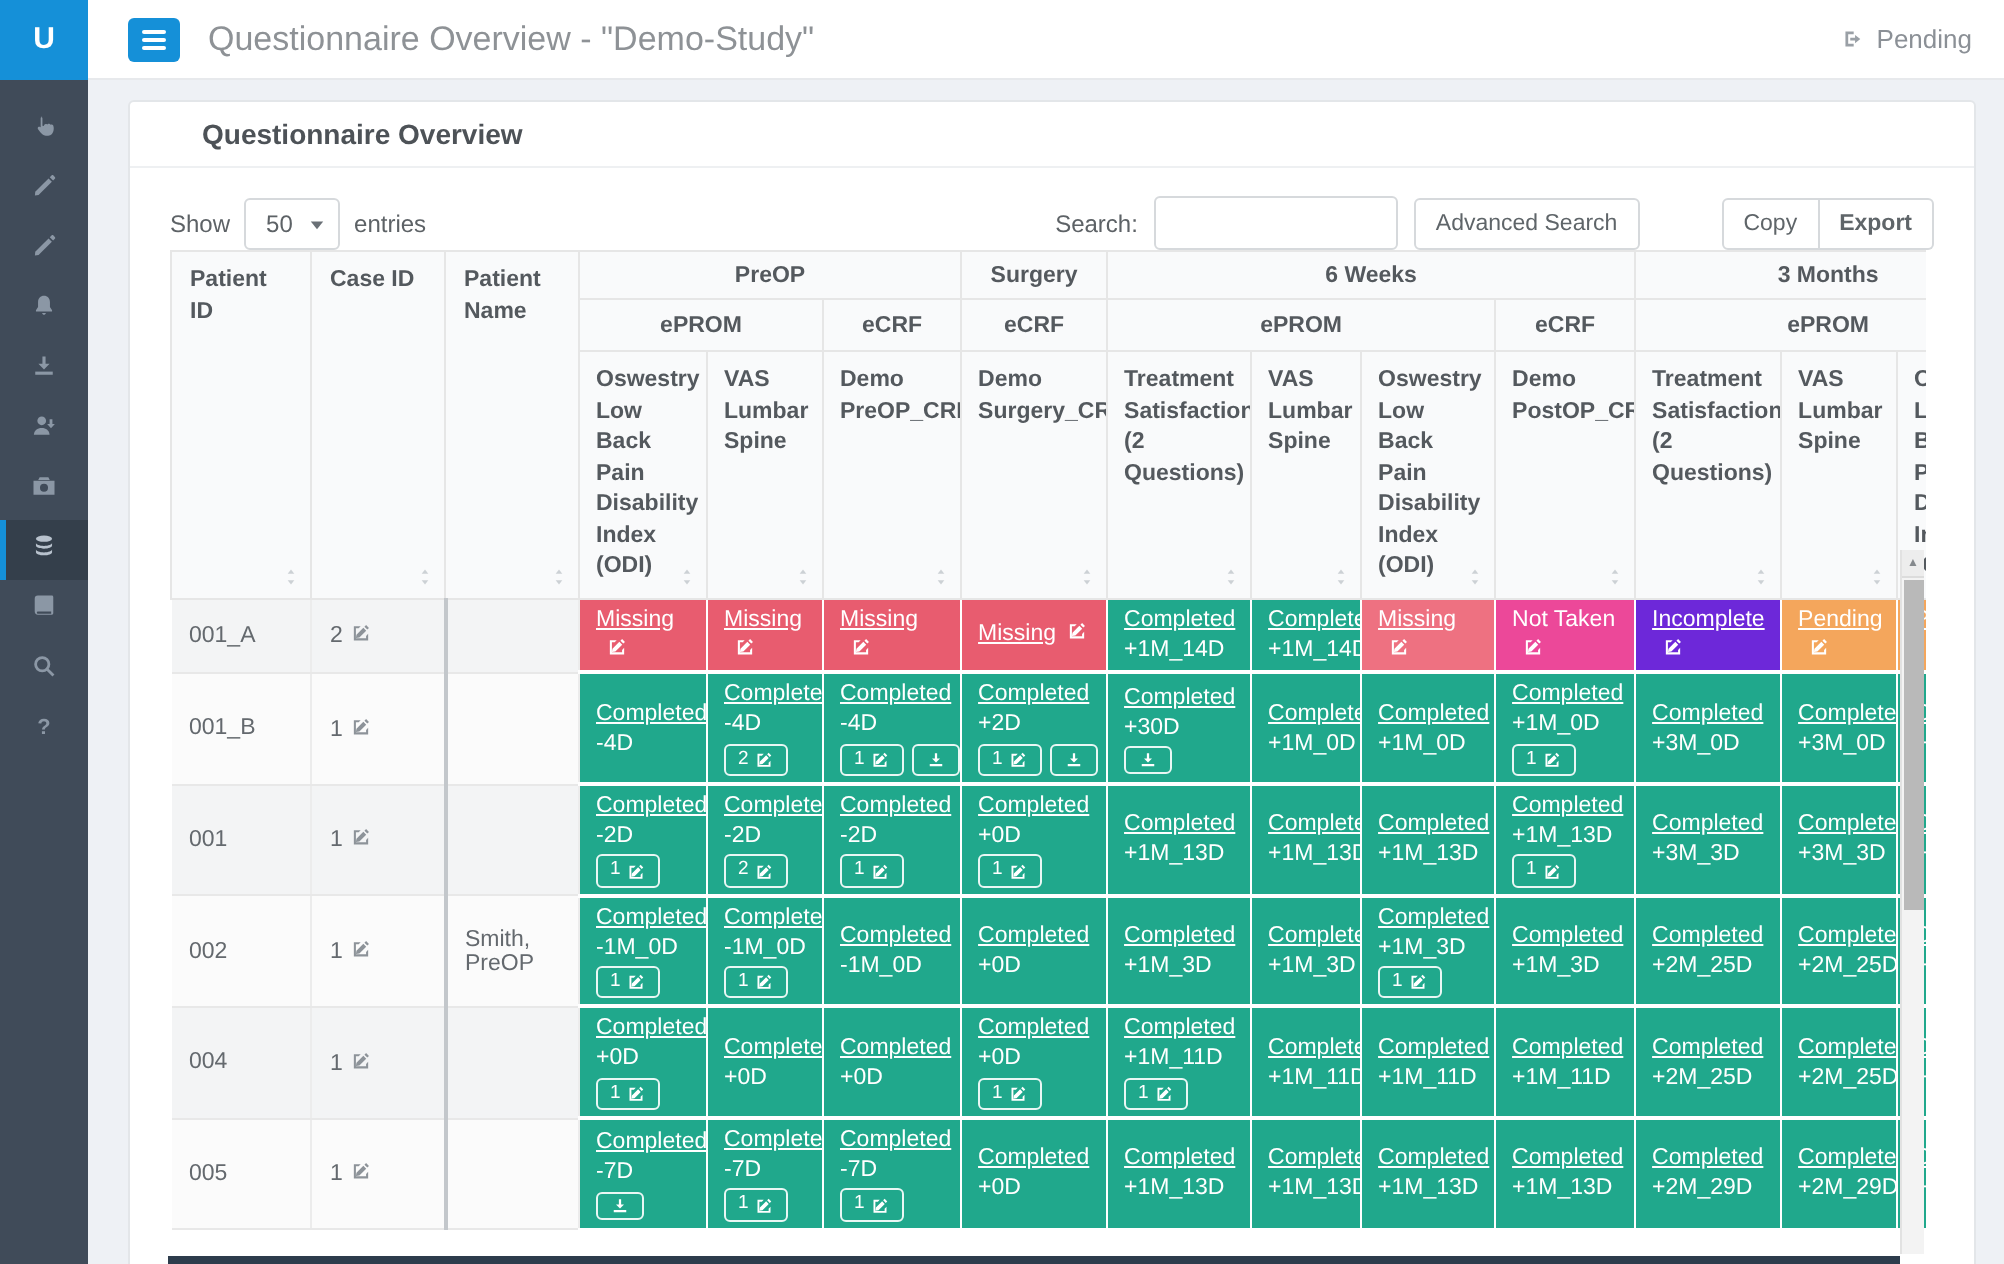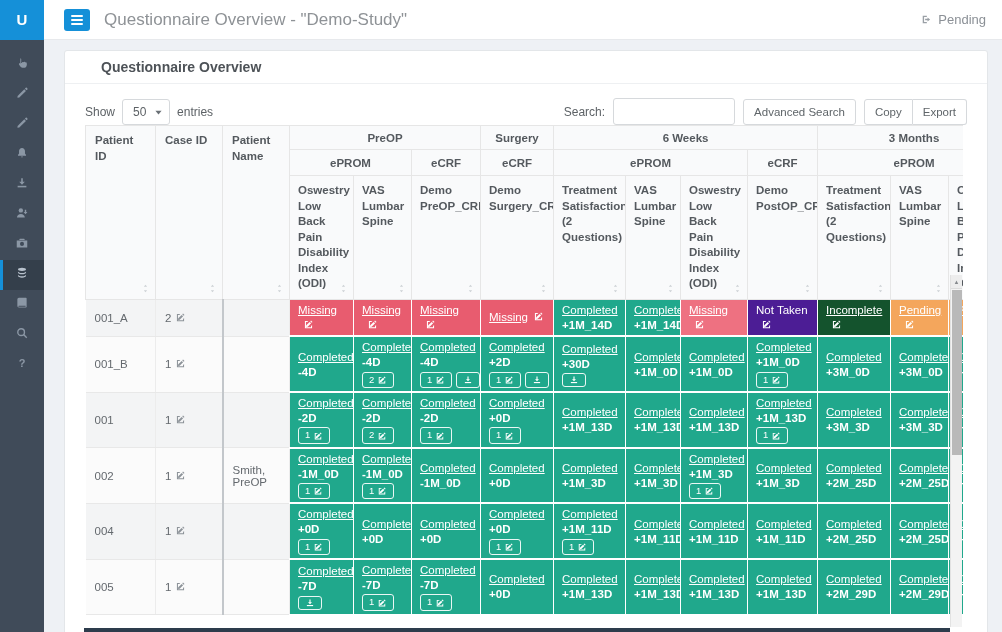--- a/index.html
+++ b/index.html
@@ -31,23 +31,23 @@
   .panel-header { padding:8px 36px; border-bottom:1px solid #eef0f2; font-size:14px; font-weight:bold; color:#4d5257; }
   .panel-body { padding:14px 20px 0 20px; }
 
   .controls { display:flex; align-items:flex-end; font-size:12px; color:#5d6266; }
   .len-wrap { display:flex; align-items:center; gap:7px; }
   .select-box { width:48px; height:26px; border:1px solid #d6d9dc; border-radius:3px; display:flex; align-items:center; justify-content:space-between; padding:0 5px 0 10px; cursor:pointer; background:#fff; color:#5d6266; }
   .select-box svg { width:9px; height:9px; color:#6a7076; }
   .controls-right { margin-left:auto; display:flex; align-items:center; gap:8px; }
   .search-input { width:122px; height:27px; border:1px solid #d6d9dc; border-radius:3px; padding:0 6px; font-size:12px; }
   .btn { background:#fff; border:1px solid #d6d9dc; border-radius:3px; color:#5f6569; font-size:11.5px; padding:6px 10px; cursor:pointer; }
-  .btn-group { display:flex; }
+  .btn-group { display:flex;margin-left:33px; }
   .btn-group .btn:first-child { border-radius:3px 0 0 3px; }
-  .btn-group .btn:last-child { border-radius:0 3px 3px 0; border-left:none; }
+  .btn-group .btn:last-child { border-radius:0 3px 3px 0; border-left:none;font-weight:bold; }
   .info-line { font-size:12px; color:#5d6266; margin:12px 0 6px 0; }
 
   
   .tbl-wrap { position:relative; width:878px; height:502px; overflow:hidden; }
   table { border-collapse:collapse; table-layout:fixed; width:925px; }
   th { background:#f9fafb; border:1px solid #e6e6e6; font-size:11.5px; color:#54595e; font-weight:bold; overflow:hidden; }
   th.grp { height:24px; text-align:center; }
   th.typ { height:26px; text-align:center; }
   th.name { height:100px; text-align:left; vertical-align:top; padding:7px 8px; position:relative; line-height:1.35; }
   th.fixedh { vertical-align:top; padding:7px 9px; text-align:left; position:relative; line-height:1.35; }
@@ -59,21 +59,21 @@
   tr.odd td.fixed { background:#f3f4f5; }
   td.fixed.caseid { border-right:2px solid #c3c7cb; }
   .case-edit { color:#8d9399; margin-left:4px; }
   .case-edit svg { width:11px; height:11px; vertical-align:-1px; }
 
   td.colored { color:#fff; border-right:1px solid rgba(255,255,255,.85); border-bottom:2px solid #fff; padding:3px 8px; line-height:1.3; }
   .st { text-decoration:underline; cursor:pointer; }
   .st.nou { text-decoration:none; cursor:default; }
   .edit-inline { margin-left:5px; cursor:pointer; }
   .edit-inline svg { width:11px; height:11px; vertical-align:-1px; }
-  .dateline { line-height:1.25;font-weight:bold; }
+  .dateline { line-height:1.25; }
   .badges { margin-top:2px; display:flex; gap:4px; }
   .badge { border:1px solid rgba(255,255,255,.9); border-radius:3px; font-size:9.5px; padding:1px 6px; display:inline-flex; align-items:center; gap:3px; cursor:pointer; }
   .badge svg { width:10px; height:10px; }
 
   
   .vscroll { position:absolute; top:150px; bottom:0; right:1px; width:12px; background:#f3f3f3; border-left:1px solid #e2e2e2; z-index:6; }
   .vscroll .up { height:14px; background:#ededed; border-bottom:1px solid #dcdcdc; color:#85898d; font-size:6px; display:flex; align-items:center; justify-content:center; cursor:pointer; }
   .vscroll .thumb { position:absolute; top:15px; left:1px; width:10px; height:165px; background:#b9b9b9; cursor:pointer; }
   .hbar { position:absolute; left:84px; bottom:0; width:866px; height:4px; background:#2d3c4c; z-index:30; }
 </style>
@@ -308,25 +308,25 @@
                 <td class="colored" style="background:#e85c6f"><span class="st">Missing</span><span class="edit-inline"><svg viewBox="0 0 16 16" fill="currentColor" aria-hidden="true">
                       <path d="M11.7 2.2l2.1 2.1-1.2 1.2-2.1-2.1zM9.7 4.2l2.1 2.1-5 5-2.5.4.4-2.5z"></path>
                       <path d="M13.2 8.6V13.4H2.8V3h5L6.3 4.5H4.3v7.4h7.4V10.1z"></path>
                     </svg></span></td>
                 <td class="colored" style="background:#20a88c"><span class="st">Completed</span><div class="dateline">+1M_14D</div></td>
                 <td class="colored" style="background:#20a88c"><span class="st">Completed</span><div class="dateline">+1M_14D</div></td>
                 <td class="colored" style="background:#ee7181"><span class="st">Missing</span><span class="edit-inline"><svg viewBox="0 0 16 16" fill="currentColor" aria-hidden="true">
                       <path d="M11.7 2.2l2.1 2.1-1.2 1.2-2.1-2.1zM9.7 4.2l2.1 2.1-5 5-2.5.4.4-2.5z"></path>
                       <path d="M13.2 8.6V13.4H2.8V3h5L6.3 4.5H4.3v7.4h7.4V10.1z"></path>
                     </svg></span></td>
-                <td class="colored" style="background:#4c1d95"><span class="st nou">Not Taken</span><span class="edit-inline"><svg viewBox="0 0 16 16" fill="currentColor" aria-hidden="true">
-                      <path d="M11.7 2.2l2.1 2.1-1.2 1.2-2.1-2.1zM9.7 4.2l2.1 2.1-5 5-2.5.4.4-2.5z"></path>
-                      <path d="M13.2 8.6V13.4H2.8V3h5L6.3 4.5H4.3v7.4h7.4V10.1z"></path>
-                    </svg></span></td>
-                <td class="colored" style="background:#14532d"><span class="st">Incomplete</span><span class="edit-inline"><svg viewBox="0 0 16 16" fill="currentColor" aria-hidden="true">
+                <td class="colored" style="background:#ec4899"><span class="st nou">Not Taken</span><span class="edit-inline"><svg viewBox="0 0 16 16" fill="currentColor" aria-hidden="true">
+                      <path d="M11.7 2.2l2.1 2.1-1.2 1.2-2.1-2.1zM9.7 4.2l2.1 2.1-5 5-2.5.4.4-2.5z"></path>
+                      <path d="M13.2 8.6V13.4H2.8V3h5L6.3 4.5H4.3v7.4h7.4V10.1z"></path>
+                    </svg></span></td>
+                <td class="colored" style="background:#6d28d9"><span class="st">Incomplete</span><span class="edit-inline"><svg viewBox="0 0 16 16" fill="currentColor" aria-hidden="true">
                       <path d="M11.7 2.2l2.1 2.1-1.2 1.2-2.1-2.1zM9.7 4.2l2.1 2.1-5 5-2.5.4.4-2.5z"></path>
                       <path d="M13.2 8.6V13.4H2.8V3h5L6.3 4.5H4.3v7.4h7.4V10.1z"></path>
                     </svg></span></td>
                 <td class="colored" style="background:#f4a65c"><span class="st">Pending</span><span class="edit-inline"><svg viewBox="0 0 16 16" fill="currentColor" aria-hidden="true">
                       <path d="M11.7 2.2l2.1 2.1-1.2 1.2-2.1-2.1zM9.7 4.2l2.1 2.1-5 5-2.5.4.4-2.5z"></path>
                       <path d="M13.2 8.6V13.4H2.8V3h5L6.3 4.5H4.3v7.4h7.4V10.1z"></path>
                     </svg></span></td>
                 <td class="colored" style="background:#f4a65c"><span class="st">Pending</span><span class="edit-inline"><svg viewBox="0 0 16 16" fill="currentColor" aria-hidden="true">
                       <path d="M11.7 2.2l2.1 2.1-1.2 1.2-2.1-2.1zM9.7 4.2l2.1 2.1-5 5-2.5.4.4-2.5z"></path>
                       <path d="M13.2 8.6V13.4H2.8V3h5L6.3 4.5H4.3v7.4h7.4V10.1z"></path>

